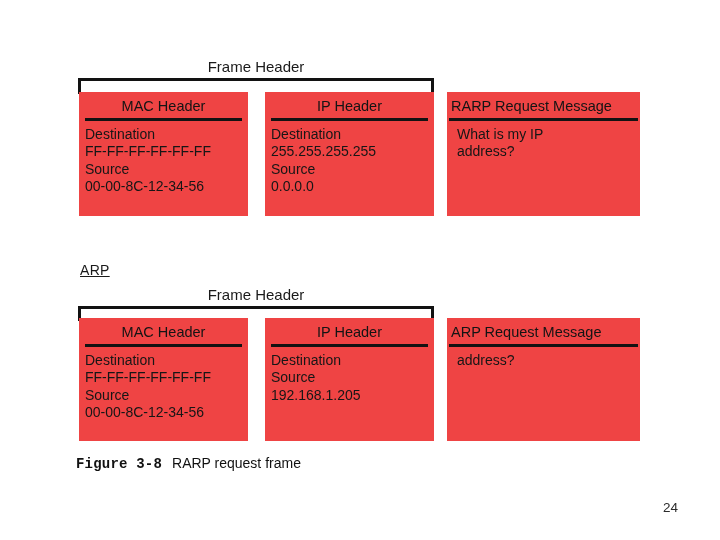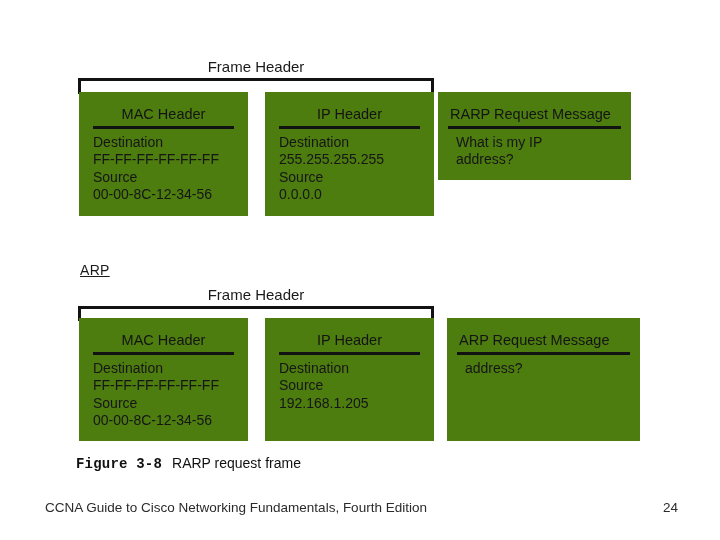--- a/index.html
+++ b/index.html
@@ -48,23 +48,23 @@
   .brace {
     position: absolute;
     border-top: 3px solid #121212;
     border-left: 3px solid #121212;
     border-right: 3px solid #121212;
     box-sizing: border-box;
   }
 
   .field-box {
     position: absolute;
-    background: #4d7c0f;
+    background: #ef4444;
     box-sizing: border-box;
-    padding: 8px;
+    padding: 0;
   }
 
   .box-title {
     font-size: 14.5px;
     color: #141414;
     white-space: nowrap;
     line-height: 1;
     padding-top: 7px;
   }
   .box-title.centered { text-align: center; }
@@ -156,21 +156,21 @@
       <div class="box-title centered">IP Header</div>
       <div class="box-rule"></div>
       <div class="box-lines">
         <div class="ln">Destination</div>
         <div class="ln">255.255.255.255</div>
         <div class="ln">Source</div>
         <div class="ln">0.0.0.0</div>
       </div>
     </div>
 
-    <div class="field-box" style="left:438px; top:92px; width:193px; height:88px;">
+    <div class="field-box" style="left:447px; top:92px; width:193px; height:124px;">
       <div class="box-title leading">RARP Request Message</div>
       <div class="box-rule full"></div>
       <div class="box-lines indent">
         <div class="ln">What is my IP</div>
         <div class="ln">address?</div>
       </div>
     </div>
   </div>
 
   <div class="diagram">
@@ -209,17 +209,16 @@
         <div class="ln">address?</div>
       </div>
     </div>
   </div>
 
   <div class="figure-caption">
     <span class="fig-num">Figure 3-8</span><span class="fig-text">RARP request frame</span>
   </div>
 
   <div class="footer">
-    <div class="footer-title">CCNA Guide to Cisco Networking Fundamentals, Fourth Edition</div>
     <div class="footer-page">24</div>
   </div>
 
 </div>
 
 </body></html>

